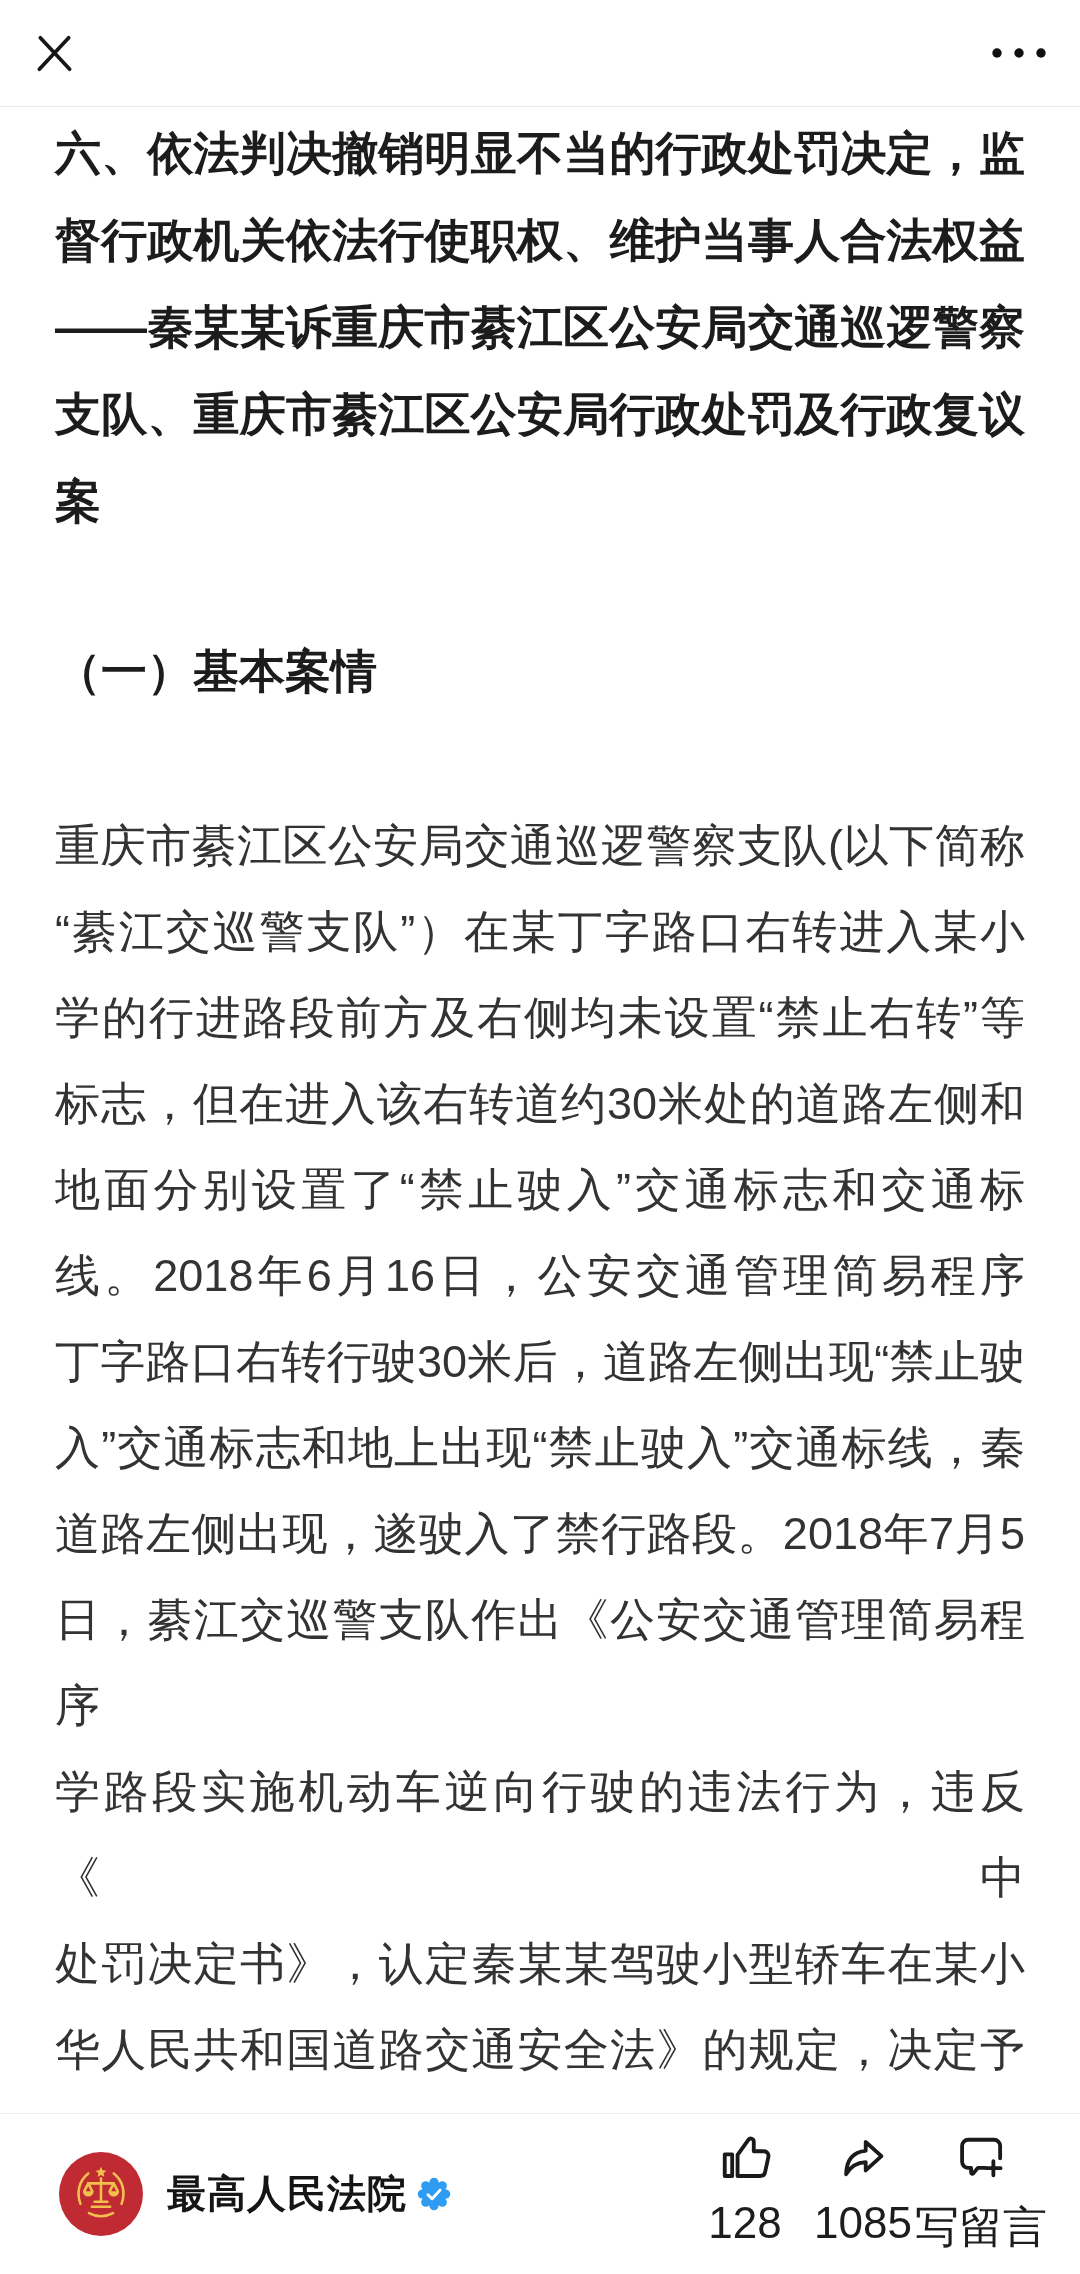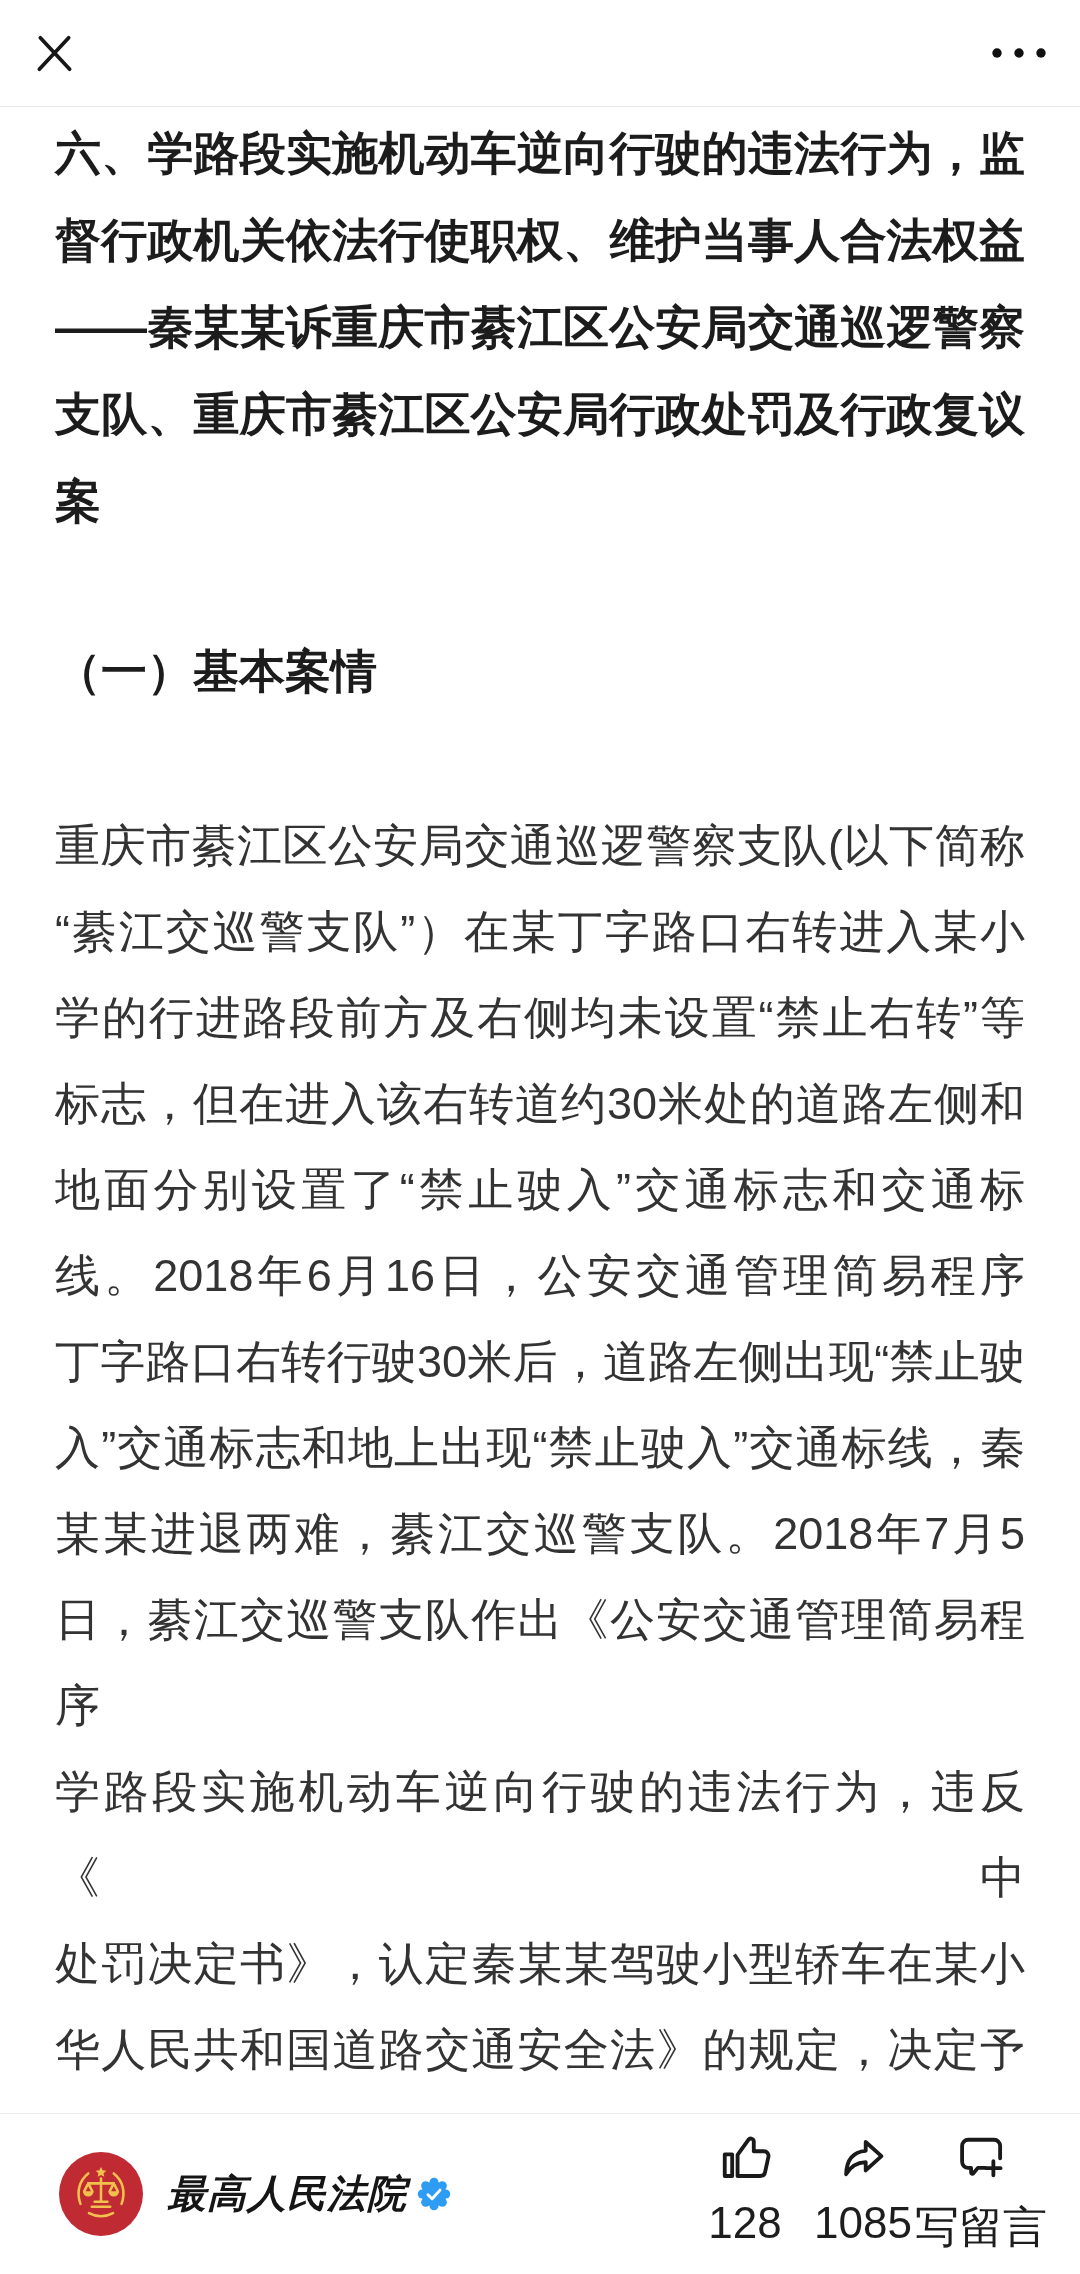--- a/index.html
+++ b/index.html
@@ -39,21 +39,21 @@
   .stretch { text-align:justify; text-align-last:justify; }
   
   .action-bar {
     position:absolute; left:0; right:0; bottom:0;
     height:161px;
     background:#ffffff;
     border-top:1px solid #ececec;
     display:flex; align-items:center; justify-content:space-between;
     padding:0 48px 0 59px;
   }
-  .account { display:flex; align-items:center; cursor:pointer;font-style:italic; }
+  .account { display:flex; align-items:center; cursor:pointer; }
   .logo {
     width:84px; height:84px; border-radius:50%;
     background:#c02a33;
     display:flex; align-items:center; justify-content:center;
     flex-shrink:0;
   }
   .account-name {
     margin-left:24px;
     font-size:39px; font-weight:700; color:#151515;
     letter-spacing:1px;
@@ -87,39 +87,39 @@
           <circle cx="9" cy="10" r="4.7" fill="#101010"></circle>
           <circle cx="31" cy="10" r="4.7" fill="#101010"></circle>
           <circle cx="53" cy="10" r="4.7" fill="#101010"></circle>
         </svg>
       </span>
     </button>
   </header>
 
   <main class="content">
     <h1 class="article-title">
-        <div class="stretch">六、学路段实施机动车逆向行驶的违法行为，监</div>
+        <div class="stretch">六、依法判决撤销明显不当的行政处罚决定，监</div>
         <div class="stretch">督行政机关依法行使职权、维护当事人合法权益</div>
         <div class="stretch">——秦某某诉重庆市綦江区公安局交通巡逻警察</div>
         <div class="stretch">支队、重庆市綦江区公安局行政处罚及行政复议</div>
         <div>案</div>
       </h1>
 
     <h2 class="section-heading">（一）基本案情</h2>
 
     <div class="body-text">
         <div class="stretch">重庆市綦江区公安局交通巡逻警察支队(以下简称</div>
         <div class="stretch">“綦江交巡警支队”）在某丁字路口右转进入某小</div>
         <div class="stretch">学的行进路段前方及右侧均未设置“禁止右转”等</div>
         <div class="stretch">标志，但在进入该右转道约30米处的道路左侧和</div>
         <div class="stretch">地面分别设置了“禁止驶入”交通标志和交通标</div>
         <div class="stretch">线。2018年6月16日，公安交通管理简易程序</div>
         <div class="stretch">丁字路口右转行驶30米后，道路左侧出现“禁止驶</div>
         <div class="stretch">入”交通标志和地上出现“禁止驶入”交通标线，秦</div>
-        <div class="stretch">某某进退两难，綦江交巡警支队。2018年7月5</div>
+        <div class="stretch">道路左侧出现，遂驶入了禁行路段。2018年7月5</div>
         <div class="stretch">日，綦江交巡警支队作出《公安交通管理简易程序</div>
         <div class="stretch">学路段实施机动车逆向行驶的违法行为，违反《中</div>
         <div class="stretch">处罚决定书》，认定秦某某驾驶小型轿车在某小</div>
         <div class="stretch">华人民共和国道路交通安全法》的规定，决定予</div>
         <div class="stretch">以200元罚款、记3分的处理。秦某某不服，向重</div>
         <div class="stretch">庆市綦江区公安局(以下简称“綦江区公安局”）提</div>
       </div>
   </main>
 
   <footer class="action-bar">

